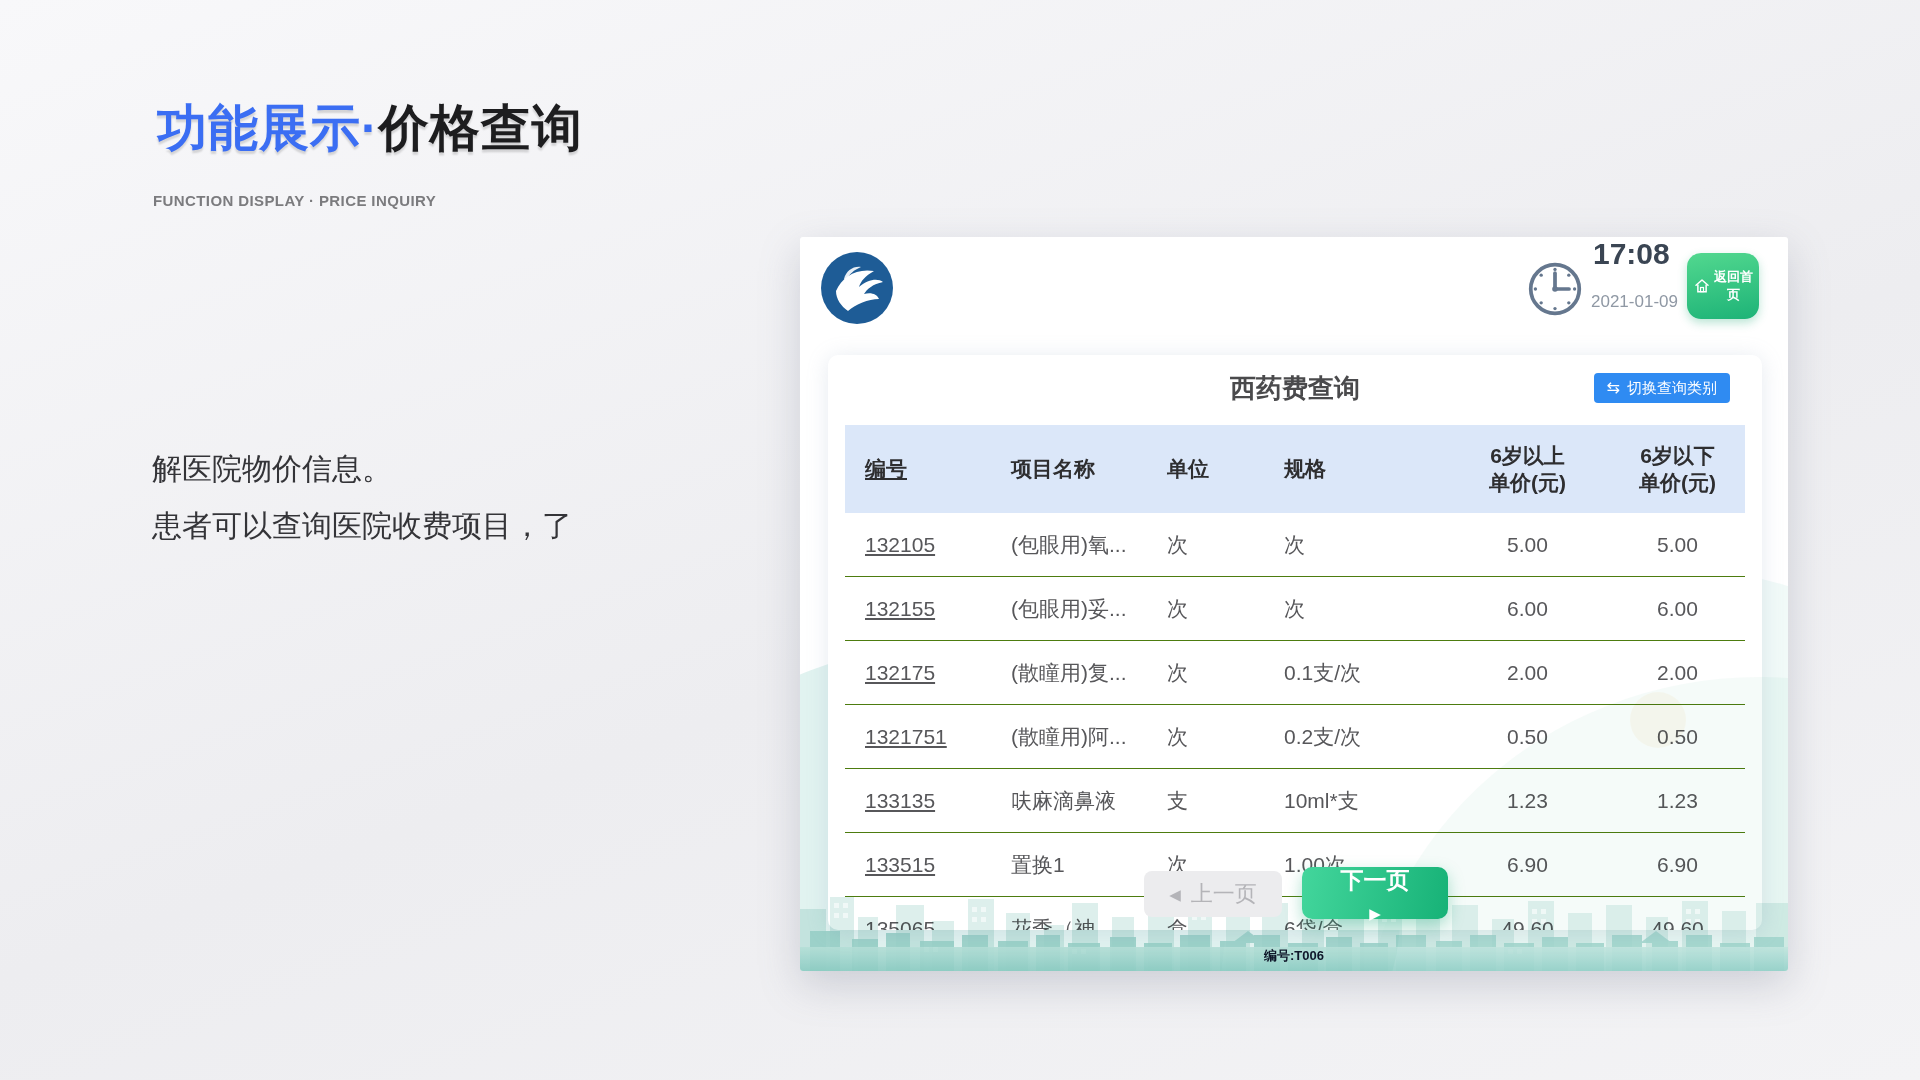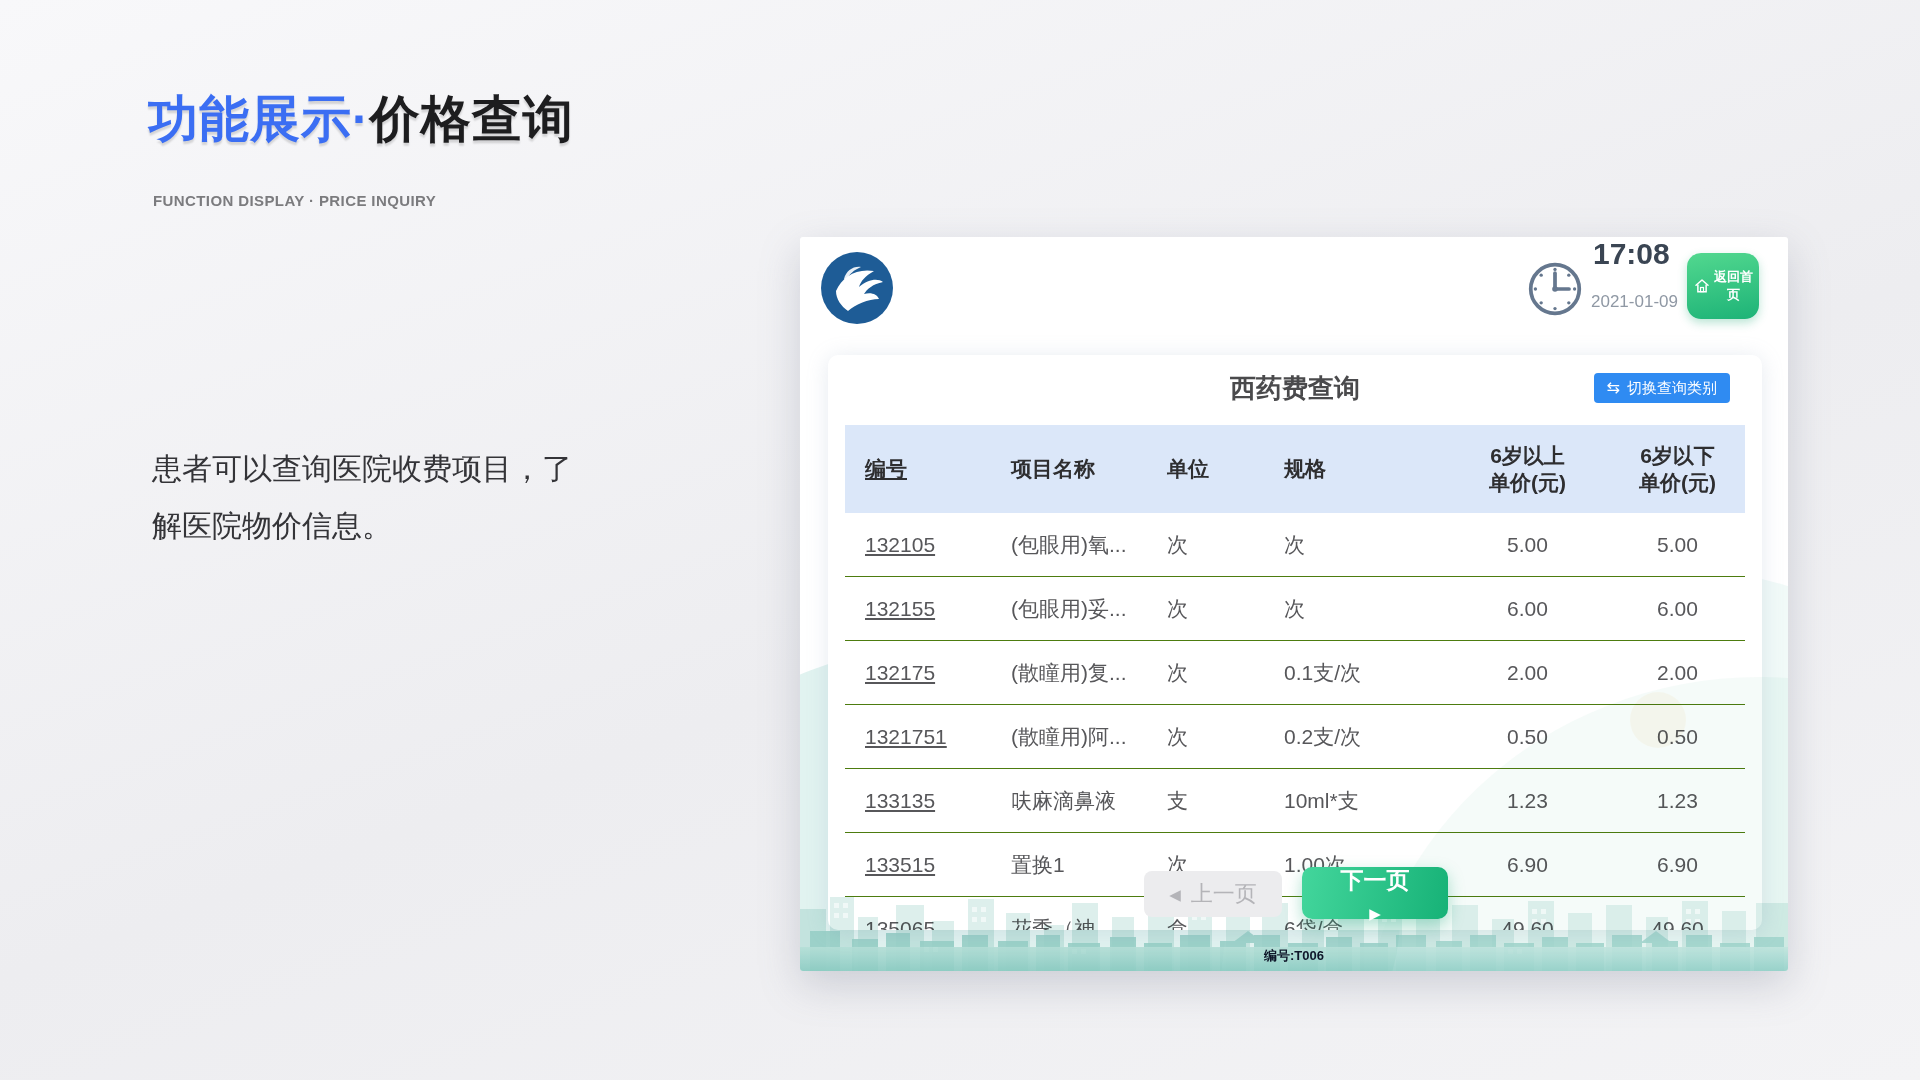--- a/index.html
+++ b/index.html
@@ -3,21 +3,21 @@
 <meta charset="utf-8">
 <style>
   html,body{margin:0;padding:0;}
   body{
     width:1920px;height:1080px;position:relative;overflow:hidden;
     background:linear-gradient(160deg,#f8f8fa 0%,#ededf0 55%,#f3f3f5 100%);
     font-family:"Liberation Sans","DejaVu Sans",sans-serif;
   }
   
   .slide-title{position:absolute;left:148px;top:86px;font-size:50px;font-weight:900;
-    letter-spacing:1px;margin:0;text-shadow:0 3px 2px rgba(0,0,0,.14);white-space:nowrap;}
+    letter-spacing:1px;margin:9px;text-shadow:0 3px 2px rgba(0,0,0,.14);white-space:nowrap;}
   .t-blue{color:#3B6EF3;}
   .t-dark{color:#1d1d1f;}
   .slide-subtitle{position:absolute;left:153px;top:192px;font-size:15px;font-weight:bold;
     color:#7b7b7e;letter-spacing:.4px;}
   .desc{position:absolute;left:152px;top:440px;font-size:30px;color:#343438;line-height:57px;}
   
   .card{position:absolute;left:800px;top:237px;width:988px;height:734px;background:#ffffff;
     border-radius:3px;box-shadow:0 14px 40px rgba(110,120,140,.28);overflow:hidden;}
   .blob{position:absolute;border-radius:50%;}
   .blob-a{left:-200px;top:400px;width:800px;height:560px;background:#d9f0ec;opacity:.78;}
@@ -77,22 +77,22 @@
 </head>
 <body>
 
 <div>
 
   <h1 class="slide-title"><span class="t-blue">功能展示·</span><span class="t-dark">价格查询</span></h1>
 
   <div class="slide-subtitle">FUNCTION DISPLAY · PRICE INQUIRY</div>
 
   <div class="desc">
+    <div>解医院物价信息。</div>
     <div>患者可以查询医院收费项目，了</div>
-    <div>解医院物价信息。</div>
   </div>
 
   <div class="card">
 
     <div class="blob blob-a"></div>
     <div class="blob blob-b"></div>
 
     <svg class="logo" viewBox="0 0 74 74">
       <circle cx="37" cy="37" r="36" fill="#1E5C96"></circle>
       <path d="M16,40 C22,26 36,17 54,20 C45,25 41,30 39,36 C48,28 58,27 63,31 C53,33 47,38 44,43 C51,41 57,43 59,48 C48,48 36,53 28,60 C21,55 16,48 16,40 Z" fill="#ffffff"></path>

